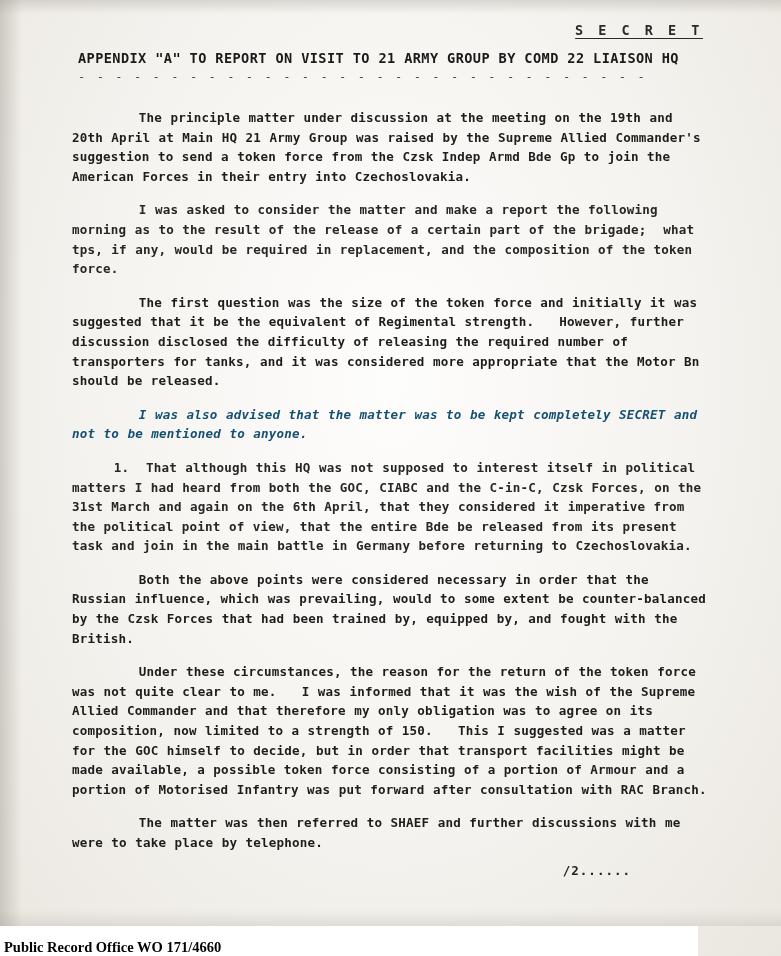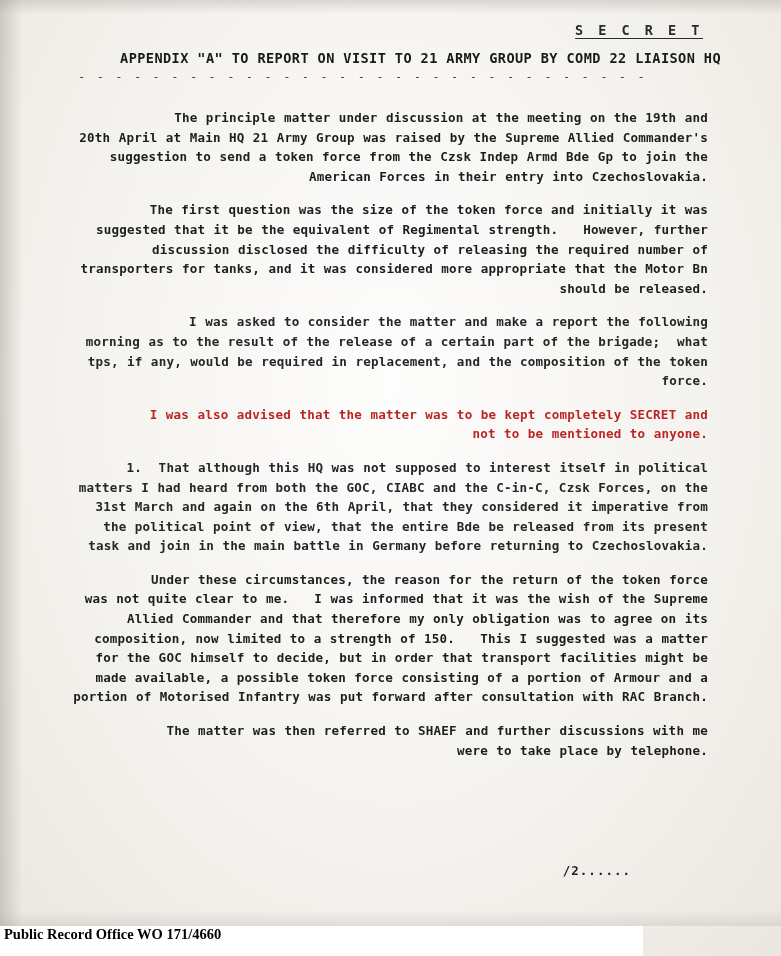--- a/index.html
+++ b/index.html
@@ -45,21 +45,20 @@
     height: 16px;
     background: linear-gradient(to top, rgba(150,146,138,0.20), rgba(255,255,255,0));
     pointer-events: none;
   }
 
   .typed {
     font-family: "DejaVu Sans Mono", monospace;
     color: #1b1b1b;
     font-weight: 700;
     letter-spacing: 0.2px;
-    text-align: right;
   }
 
   .classification {
     position: absolute;
     top: 22px;
     right: 78px;
     font-size: 13.5px;
     letter-spacing: 3.5px;
     color: #2a2a2a;
     text-decoration: underline;
@@ -98,40 +97,40 @@
     font-size: 12.55px;
     line-height: 19.6px;
     color: #1d1d1d;
   }
   .para {
     margin: 0 0 14px 0;
     white-space: pre-wrap;
     word-spacing: 0.6px;
   }
   .para.fade1 { color: #262626; }
-  .para.fade2 { color: #b91c1c; opacity: 0.96; }
+  .para.fade2 { color: #0c4a6e; opacity: 0.96; font-style: italic; }
 
   .page-continuation {
     position: absolute;
     bottom: 78px;
     right: 150px;
     font-size: 12.5px;
     color: #222;
     letter-spacing: 1px;
   }
 
   .archive-footer {
     position: absolute;
     left: 0;
     bottom: 0;
-    width: 643px;
+    width: 698px;
     height: 30px;
     background: #ffffff;
     display: flex;
-    align-items: flex-start;
+    align-items: flex-end;
   }
   .archive-footer span {
     font-family: "Liberation Serif", serif;
     font-size: 14.5px;
     font-weight: 700;
     color: #000;
     padding-left: 4px;
   }
 </style>
 </head>
@@ -145,24 +144,25 @@
   <div class="edge-shadow-bottom"></div>
 
   <div class="typed classification">S E C R E T</div>
 
   <div class="typed doc-title">APPENDIX "A" TO REPORT ON VISIT TO 21 ARMY GROUP BY COMD 22 LIAISON HQ</div>
 
   <div class="title-rule">- - - - - - - - - - - - - - - - - - - - - - - - - - - - - - - - - - - - - - -</div>
 
   <div class="typed body-text">
     <p class="para">        The principle matter under discussion at the meeting on the 19th and 20th April at Main HQ 21 Army Group was raised by the Supreme Allied Commander's suggestion to send a token force from the Czsk Indep Armd Bde Gp to join the American Forces in their entry into Czechoslovakia.</p>
+    <p class="para fade1">        I was asked to consider the matter and make a report the following morning as to the result of the release of a certain part of the brigade;  what tps, if any, would be required in replacement, and the composition of the token force.</p>
     <p class="para">        The first question was the size of the token force and initially it was suggested that it be the equivalent of Regimental strength.   However, further discussion disclosed the difficulty of releasing the required number of transporters for tanks, and it was considered more appropriate that the Motor Bn should be released.</p>
-    <p class="para fade1">        I was asked to consider the matter and make a report the following morning as to the result of the release of a certain part of the brigade;  what tps, if any, would be required in replacement, and the composition of the token force.</p>
     <p class="para fade2">        I was also advised that the matter was to be kept completely SECRET and not to be mentioned to anyone.</p>
     <p class="para fade1">     1.  That although this HQ was not supposed to interest itself in political matters I had heard from both the GOC, CIABC and the C-in-C, Czsk Forces, on the 31st March and again on the 6th April, that they considered it imperative from the political point of view, that the entire Bde be released from its present task and join in the main battle in Germany before returning to Czechoslovakia.</p>
+    <p class="para">        Both the above points were considered necessary in order that the Russian influence, which was prevailing, would to some extent be counter-balanced by the Czsk Forces that had been trained by, equipped by, and fought with the British.</p>
     <p class="para">        Under these circumstances, the reason for the return of the token force was not quite clear to me.   I was informed that it was the wish of the Supreme Allied Commander and that therefore my only obligation was to agree on its composition, now limited to a strength of 150.   This I suggested was a matter for the GOC himself to decide, but in order that transport facilities might be made available, a possible token force consisting of a portion of Armour and a portion of Motorised Infantry was put forward after consultation with RAC Branch.</p>
     <p class="para">        The matter was then referred to SHAEF and further discussions with me were to take place by telephone.</p>
   </div>
 
   <div class="typed page-continuation">/2......</div>
 
   <div class="archive-footer">
     <span>Public Record Office WO 171/4660</span>
   </div>
 

